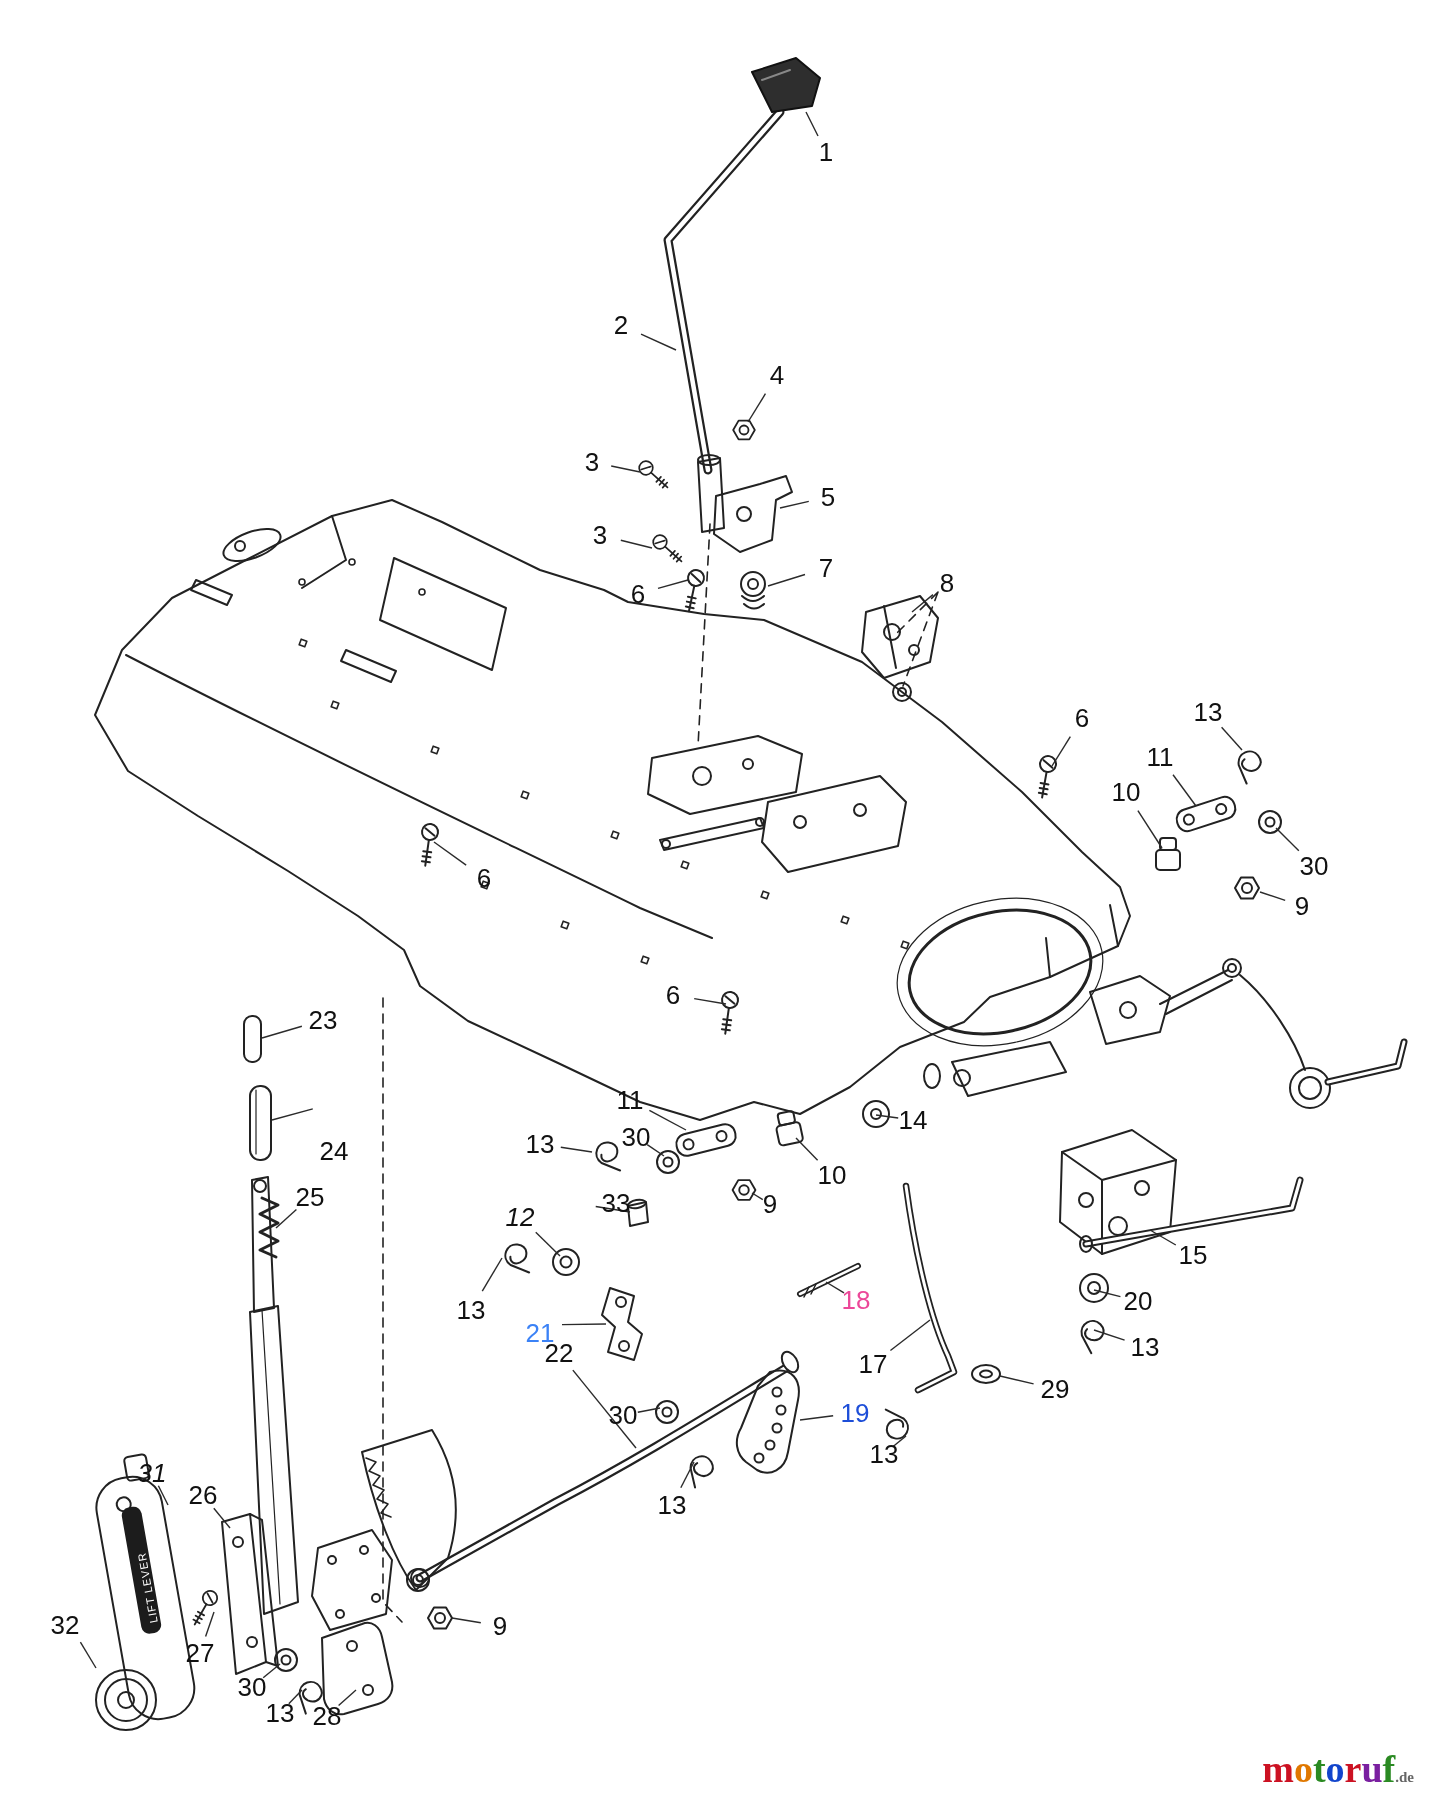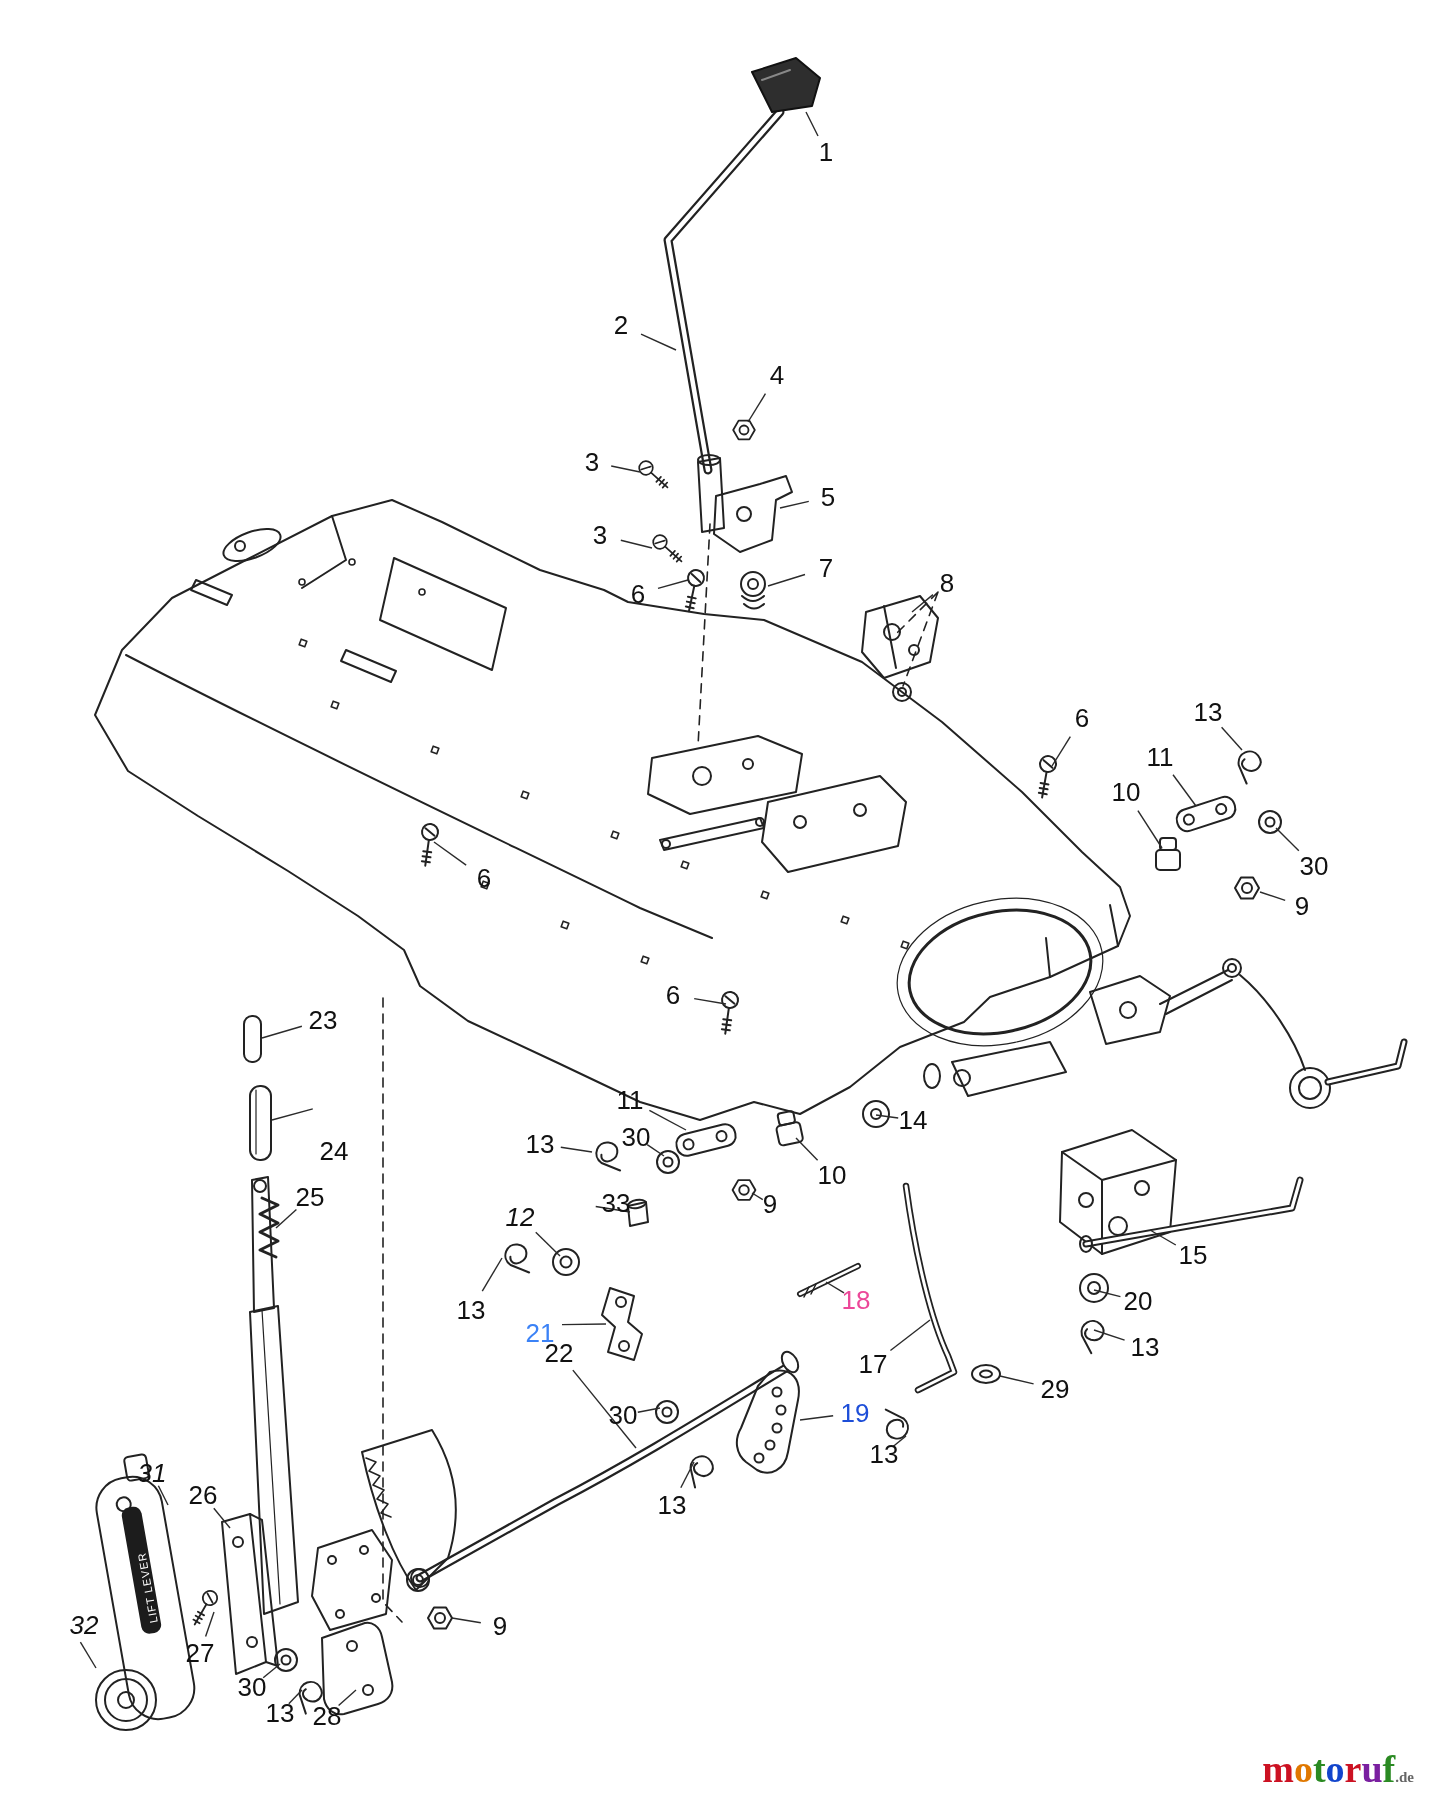--- a/index.html
+++ b/index.html
@@ -426,21 +426,21 @@
       <div class="callout" style="left: 1145px; top: 1347px; color: rgb(17, 17, 17);">13</div>
       <div class="callout" style="left: 873px; top: 1364px; color: rgb(17, 17, 17);">17</div>
       <div class="callout" style="left: 559px; top: 1353px; color: rgb(17, 17, 17);">22</div>
       <div class="callout" style="left: 1055px; top: 1389px; color: rgb(17, 17, 17);">29</div>
       <div class="callout" style="left: 623px; top: 1415px; color: rgb(17, 17, 17);">30</div>
       <div class="callout" style="left: 855px; top: 1413px; color: #1d4ed8;">19</div>
       <div class="callout" style="left: 884px; top: 1454px; color: rgb(17, 17, 17);">13</div>
       <div class="callout" style="left: 672px; top: 1505px; color: rgb(17, 17, 17);">13</div>
       <div class="callout" style="left: 152px; top: 1473px; color: rgb(17, 17, 17); font-style: italic;">31</div>
       <div class="callout" style="left: 203px; top: 1495px; color: rgb(17, 17, 17);">26</div>
-      <div class="callout" style="left: 84px; top: 1625px; color: rgb(17, 17, 17); font-style: italic;">32</div>
+      <div class="callout" style="left: 65px; top: 1625px; color: rgb(17, 17, 17);">32</div>
       <div class="callout" style="left: 200px; top: 1653px; color: rgb(17, 17, 17);">27</div>
       <div class="callout" style="left: 500px; top: 1626px; color: rgb(17, 17, 17);">9</div>
       <div class="callout" style="left: 252px; top: 1687px; color: rgb(17, 17, 17);">30</div>
       <div class="callout" style="left: 280px; top: 1713px; color: rgb(17, 17, 17);">13</div>
       <div class="callout" style="left: 327px; top: 1716px; color: rgb(17, 17, 17);">28</div>
     </div>
 
   <div id="logo">
     <span id="logo-letters"><span style="color: rgb(204, 17, 34);">m</span><span style="color: rgb(224, 120, 0);">o</span><span style="color: rgb(42, 138, 34);">t</span><span style="color: rgb(17, 68, 204);">o</span><span style="color: rgb(204, 17, 34);">r</span><span style="color: rgb(122, 31, 160);">u</span><span style="color: rgb(42, 138, 34);">f</span></span><span class="suffix">.de</span>
   </div>

